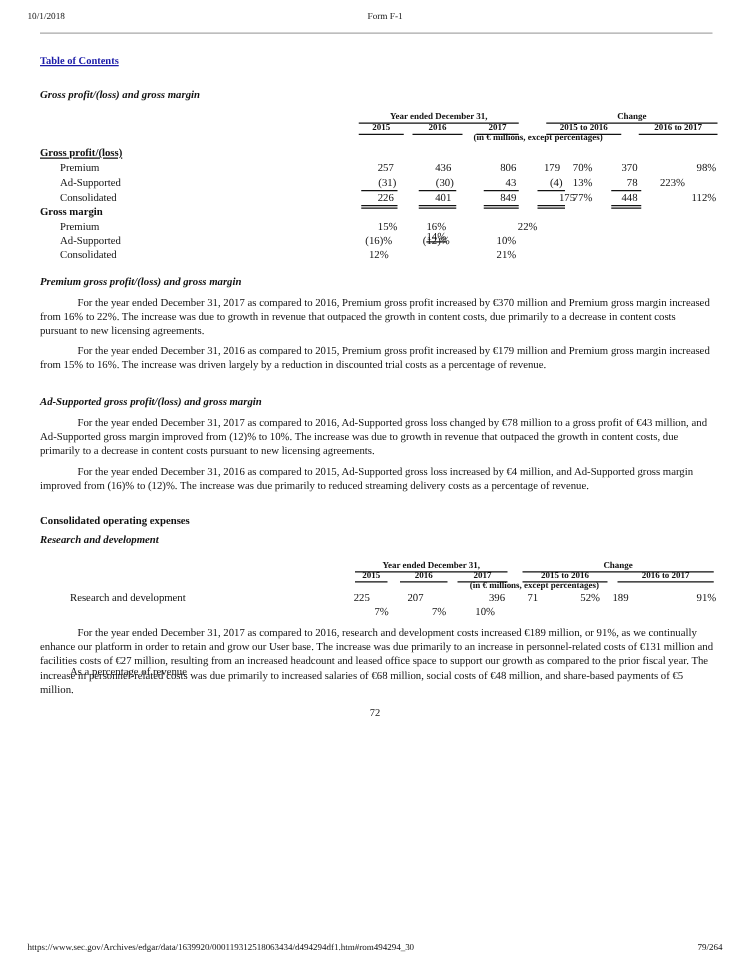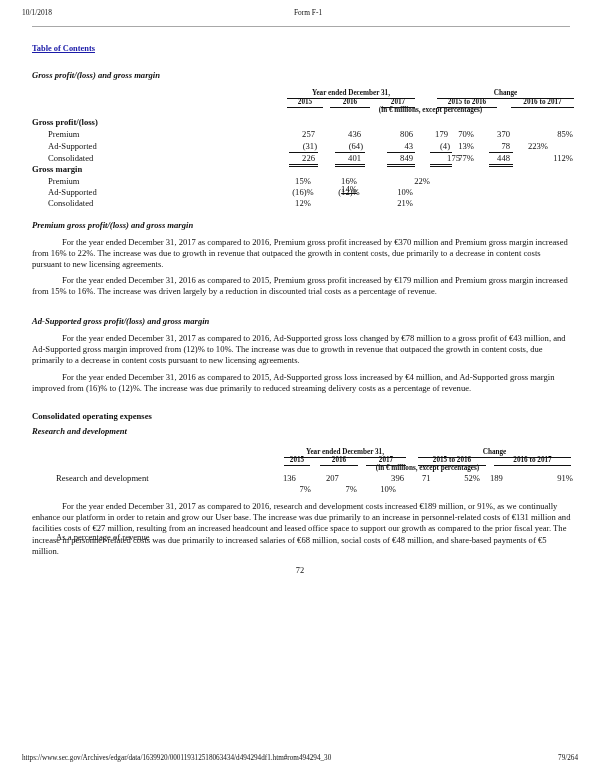--- a/index.html
+++ b/index.html
@@ -49,34 +49,34 @@
   <div class="th-group" style="top:89px; left:287px; width:128px;">Year ended December 31,</div>
   <div class="th-group" style="top:89px; left:437px; width:137px;">Change</div>
 
   <div class="th-col" style="top:98px; left:287px; width:36px;">2015</div>
   <div class="th-col" style="top:98px; left:330px; width:40px;">2016</div>
   <div class="th-col" style="top:98px; left:381px; width:34px;">2017</div>
   <div class="th-col" style="top:98px; left:437px; width:60px;">2015 to 2016</div>
   <div class="th-col" style="top:98px; left:511px; width:63px;">2016 to 2017</div>
   <div class="th-units" style="top:106px; left:287px; width:287px;">(in € millions, except percentages)</div>
 
-  <div class="row-label group" style="top:117px; left:32px;">Gross profit/(loss)</div>
+  <div class="row-label group" style="top:117px; left:32px;text-decoration:underline;">Gross profit/(loss)</div>
 
   <div class="row-label" style="top:129px; left:48px;">Premium</div>
   <div class="cell" style="top:129px; left:290px; width:25px;">257</div>
   <div class="cell" style="top:129px; left:336px; width:25px;">436</div>
   <div class="cell" style="top:129px; left:388px; width:25px;">806</div>
   <div class="cell" style="top:129px; left:428px; width:20px;">179</div>
   <div class="cell" style="top:129px; left:448px; width:26px;text-align:right;">70%</div>
   <div class="cell" style="top:129px; left:490px; width:20px;">370</div>
-  <div class="cell" style="top:129px; left:540px; width:33px;">85%</div>
+  <div class="cell" style="top:129px; left:540px; width:33px;">98%</div>
 
   <div class="row-label" style="top:141px; left:48px;">Ad-Supported</div>
   <div class="cell" style="top:141px; left:285px; width:32px;">(31)</div>
-  <div class="cell" style="top:141px; left:331px; width:32px;">(64)</div>
+  <div class="cell" style="top:141px; left:331px; width:32px;">(30)</div>
   <div class="cell" style="top:141px; left:388px; width:25px;">43</div>
   <div class="cell" style="top:141px; left:428px; width:22px;">(4)</div>
   <div class="cell" style="top:141px; left:448px; width:26px;">13%</div>
   <div class="cell" style="top:141px; left:490px; width:20px;">78</div>
   <div class="cell" style="top:141px; left:515px; width:33px;">223%</div>
 
   <div class="ul-single" style="top:152px; left:289px; width:29px;"></div>
   <div class="ul-single" style="top:152px; left:335px; width:30px;"></div>
   <div class="ul-single" style="top:152px; left:387px; width:28px;"></div>
   <div class="ul-single" style="top:152px; left:430px; width:22px;"></div>
@@ -93,21 +93,21 @@
 
   <div class="ul-double" style="top:164px; left:289px; width:29px;"></div>
   <div class="ul-double" style="top:164px; left:335px; width:30px;"></div>
   <div class="ul-double" style="top:164px; left:387px; width:28px;"></div>
   <div class="ul-double" style="top:164px; left:430px; width:22px;"></div>
   <div class="ul-double" style="top:164px; left:489px; width:24px;"></div>
 
   <div class="row-label group" style="top:164px; left:32px;">Gross margin</div>
 
   <div class="row-label" style="top:176px; left:48px;">Premium</div>
-  <div class="cell" style="top:176px; left:288px; width:30px; text-align:center;">15%</div>
+  <div class="cell" style="top:176px; left:288px; width:30px; ">15%</div>
   <div class="cell" style="top:176px; left:334px; width:30px; text-align:center;">16%</div>
   <div class="cell" style="top:176px; left:406px; width:24px;">22%</div>
 
   <div class="row-label" style="top:187px; left:48px;">Ad-Supported</div>
   <div class="cell" style="top:187px; left:286px; width:34px; text-align:center;">(16)%</div>
   <div class="cell" style="top:187px; left:332px; width:34px; text-align:center;">(12)%</div>
   <div class="cell" style="top:187px; left:389px; width:24px;">10%</div>
 
   <div class="row-label" style="top:198px; left:48px;">Consolidated</div>
   <div class="cell" style="top:198px; left:288px; width:30px; text-align:center;">12%</div>
@@ -130,21 +130,21 @@
   <div class="th-group" style="top:448px; left:284px; width:122px;">Year ended December 31,</div>
   <div class="th-group" style="top:448px; left:418px; width:153px;">Change</div>
   <div class="th-col" style="top:456px; left:284px; width:26px;">2015</div>
   <div class="th-col" style="top:456px; left:320px; width:38px;">2016</div>
   <div class="th-col" style="top:456px; left:366px; width:40px;">2017</div>
   <div class="th-col" style="top:456px; left:418px; width:68px;">2015 to 2016</div>
   <div class="th-col" style="top:456px; left:494px; width:77px;">2016 to 2017</div>
   <div class="th-units" style="top:464px; left:284px; width:287px;">(in € millions, except percentages)</div>
 
   <div class="row-label" style="top:473px; left:56px;">Research and development</div>
-  <div class="cell" style="top:473px; left:283px; width:22px; text-align:left;">136</div>
+  <div class="cell" style="top:473px; left:283px; width:22px; text-align:left;">225</div>
   <div class="cell" style="top:473px; left:326px; width:22px; text-align:left;">207</div>
   <div class="cell" style="top:473px; left:380px; width:24px;">396</div>
   <div class="cell" style="top:473px; left:422px; width:20px; text-align:left;">71</div>
   <div class="cell" style="top:473px; left:452px; width:28px;">52%</div>
   <div class="cell" style="top:473px; left:490px; width:20px; text-align:left;">189</div>
   <div class="cell" style="top:473px; left:540px; width:33px;">91%</div>
 
   <div class="row-label" style="top:484px; left:56px;margin-top:48px;">As a percentage of revenue</div>
   <div class="cell" style="top:484px; left:287px; width:24px;">7%</div>
   <div class="cell" style="top:484px; left:333px; width:24px;">7%</div>

